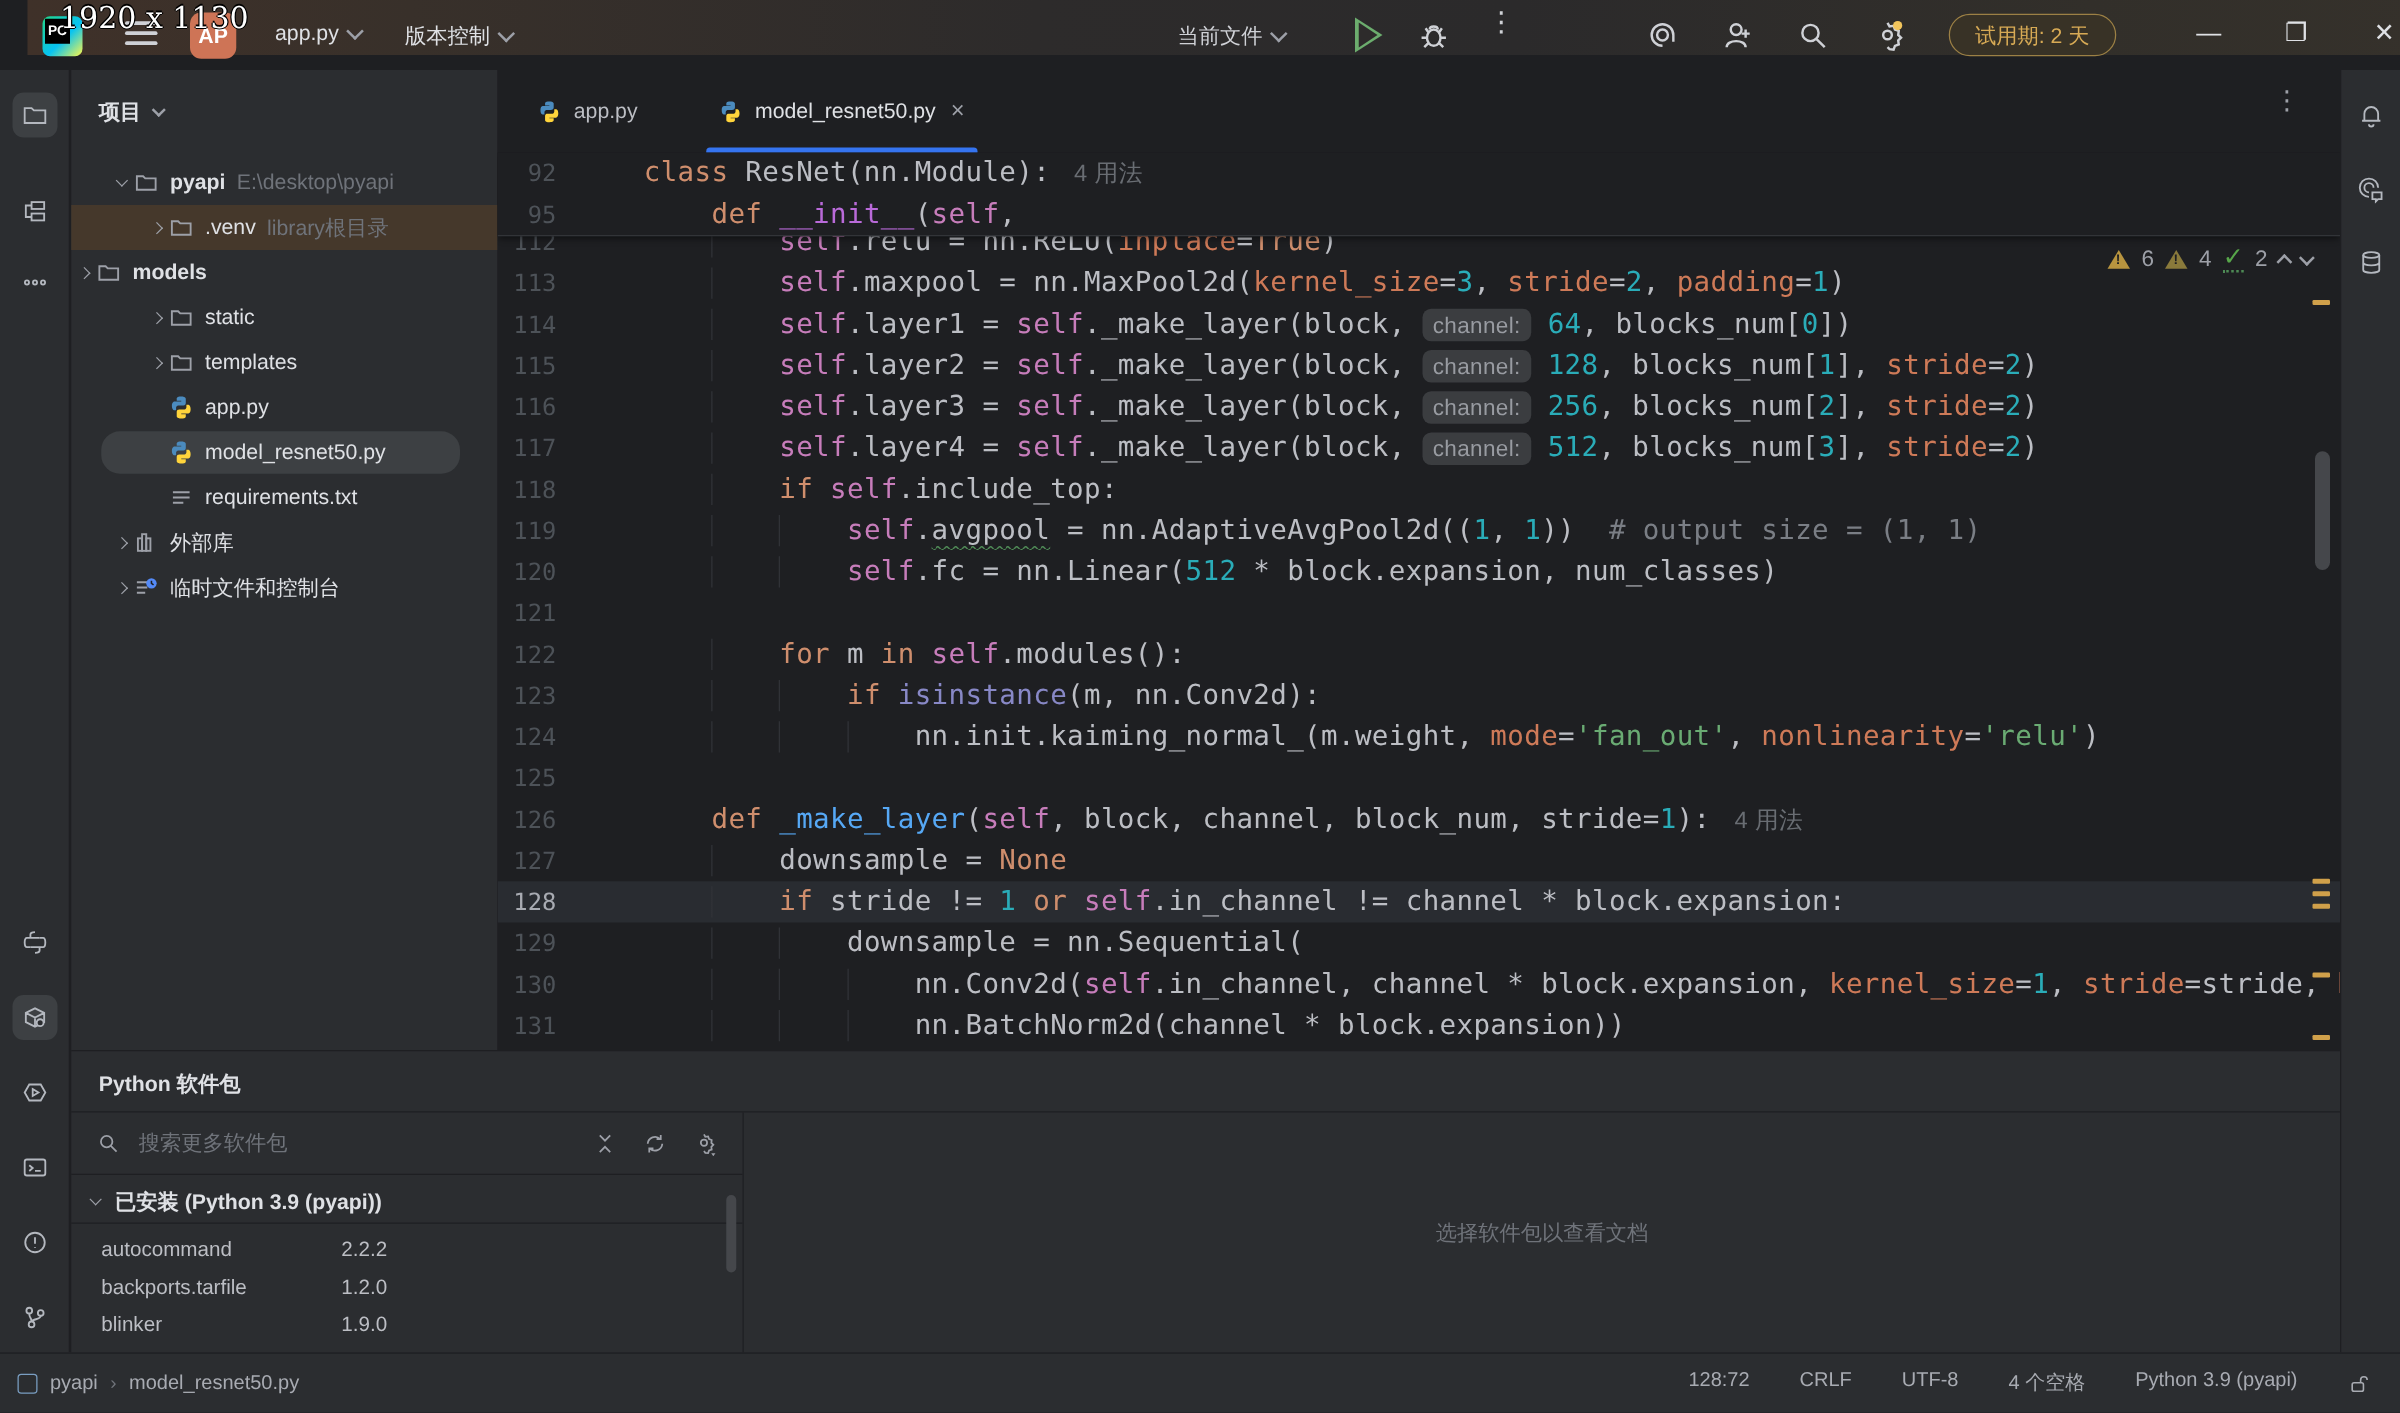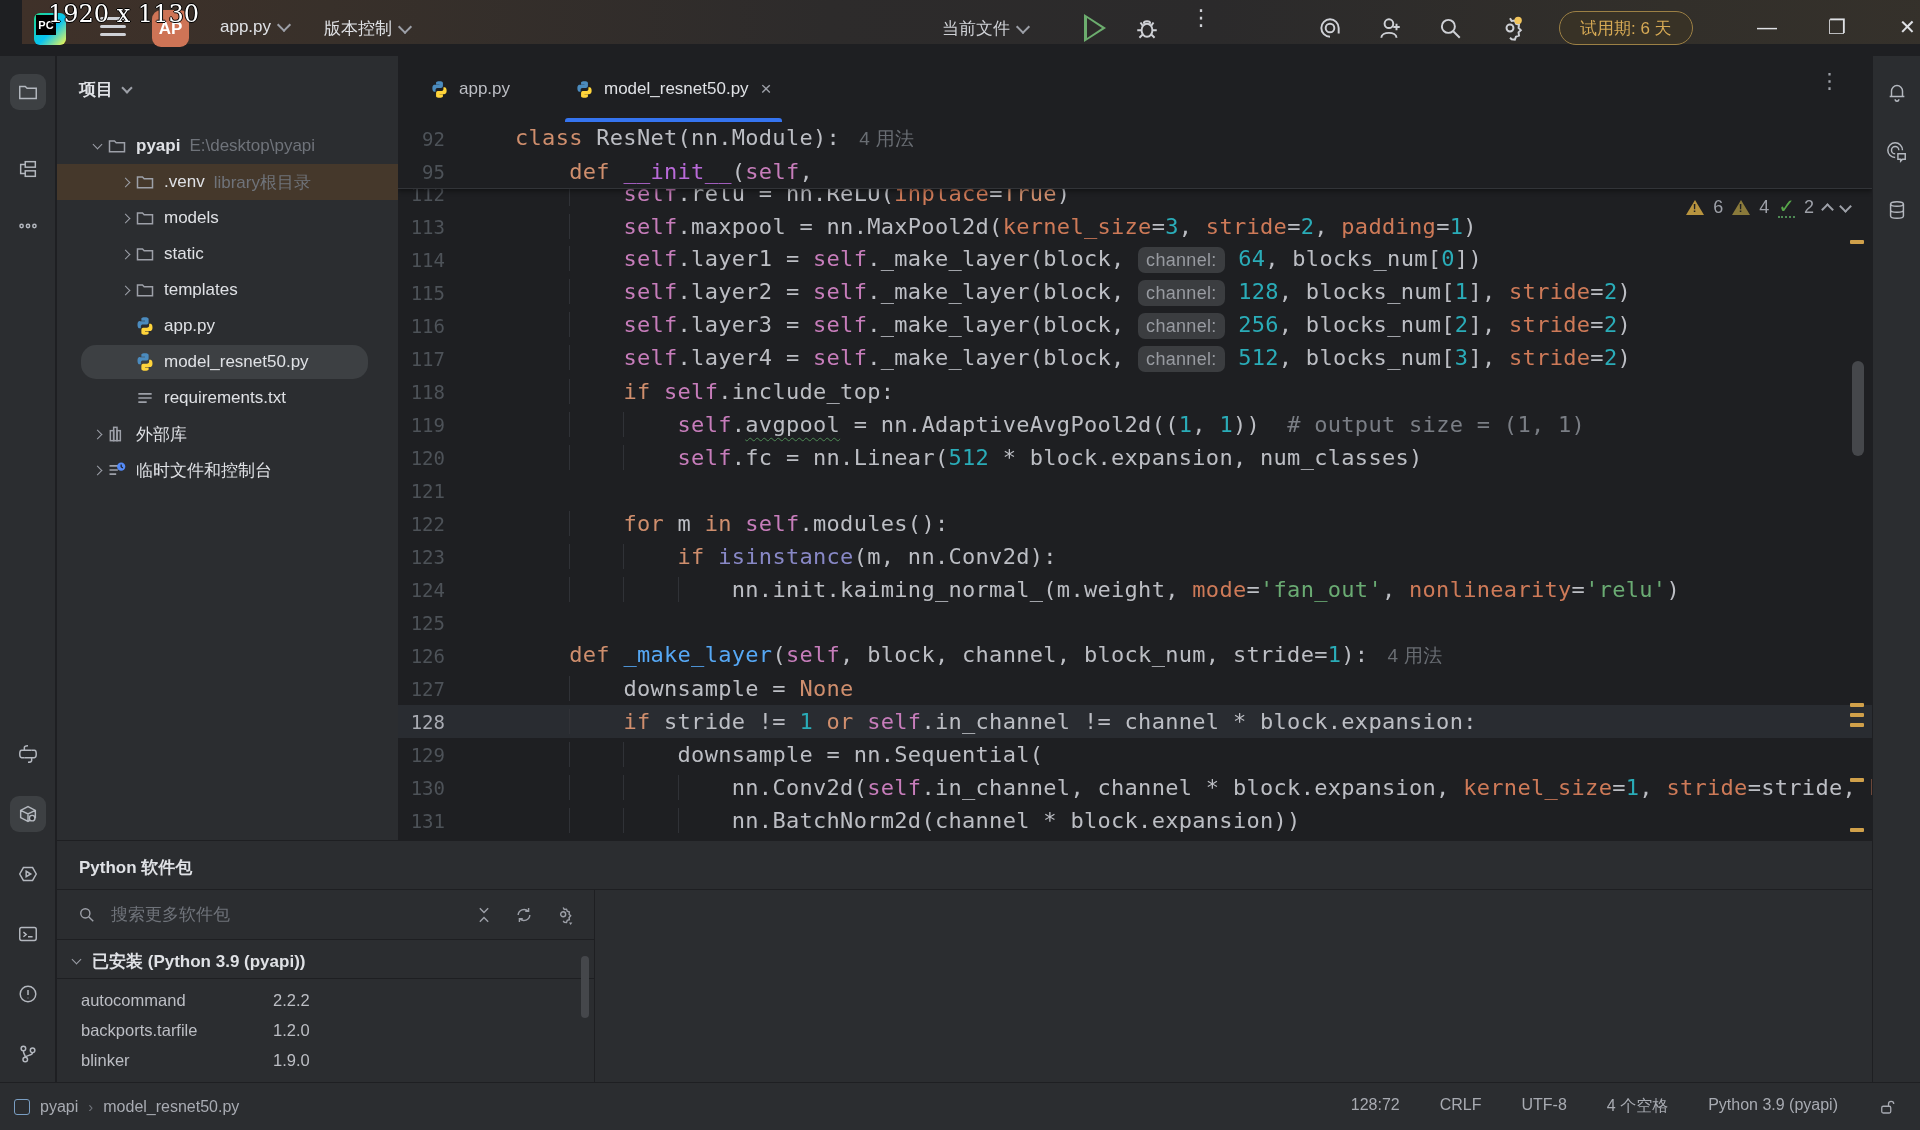--- a/index.html
+++ b/index.html
@@ -183,21 +183,21 @@
   </svg>
   <svg class="tb-icon" style="left:1415px" viewBox="0 0 24 24">
     <circle cx="10.5" cy="10.5" r="6"></circle>
       <path d="M15 15 L21 21"></path>
   </svg>
   <svg class="tb-icon" style="left:1475px" viewBox="0 0 24 24">
     <circle cx="12" cy="12" r="3.2"></circle>
       <path d="M12 3 l1.5 2.6 3-.4 1 2.8 2.8 1 -.4 3 2.1 2 -2.1 2 .4 3 -2.8 1 -1 2.8 -3-.4 L12 21"></path>
     <circle cx="19.5" cy="5" r="3.4" fill="#f2c55c" stroke="none"></circle>
   </svg>
-  <div id="trial-badge">试用期: 6 天</div>
+  <div id="trial-badge">试用期: 2 天</div>
   <div class="wctl" style="left:1735px">—</div>
   <div class="wctl" style="left:1806px">❐</div>
   <div class="wctl" style="left:1877px">✕</div>
   <div id="size-overlay">1920 x 1130</div>
 </div>
 
 <div id="left-strip">
   <div class="strip-item sel" style="top:18px">
     <svg viewBox="0 0 24 24">
         <path d="M3 6 h6 l2 2 h10 v11 H3 z"></path>
@@ -277,21 +277,21 @@
         <span class="hlb"></span>
         <span class="t-chev">
           <span class="chev closed"></span>
         </span>
         <span class="t-icon"><svg viewBox="0 0 24 24" fill="none" stroke="#9da0a8" stroke-width="1.8">
             <path d="M3 6 h6 l2 2 h10 v11 H3 z"></path>
           </svg></span>
         <span>.venv</span>
         <span class="t-sub">library根目录</span>
       </div>
-      <div class="tree-row" style="padding-left: 58px;">
+      <div class="tree-row" style=" font-weight: bold;">
         <span class="t-chev">
           <span class="chev closed"></span>
         </span>
         <span class="t-icon"><svg viewBox="0 0 24 24" fill="none" stroke="#9da0a8" stroke-width="1.8">
             <path d="M3 6 h6 l2 2 h10 v11 H3 z"></path>
           </svg></span>
         <span>models</span>
       </div>
       <div class="tree-row" style="padding-left: 58px;">
         <span class="t-chev">
@@ -493,20 +493,23 @@
           <span>1.9.0</span>
         </div>
         <div class="pkg-row">
           <span class="nm">click</span>
           <span>8.1.8</span>
         </div>
       </div>
   </div>
   <div id="pkg-vdiv"></div>
   <div id="pkg-scroll"></div>
+  <div id="pkg-doc">
+    <span>选择软件包以查看文档</span>
+  </div>
 </div>
 
 <div id="statusbar">
   <div id="sb-left">
     <span class="sqico"></span>
     <span>pyapi</span>
     <span class="crumb-sep">›</span>
     <span>model_resnet50.py</span>
   </div>
   <div id="sb-right">

